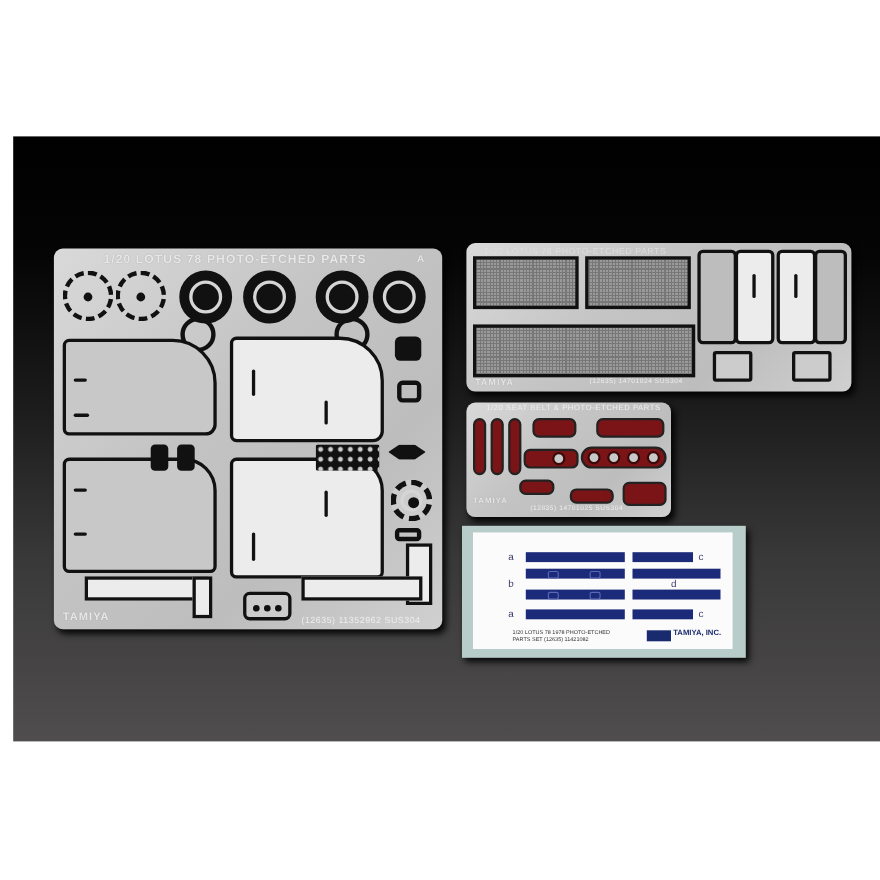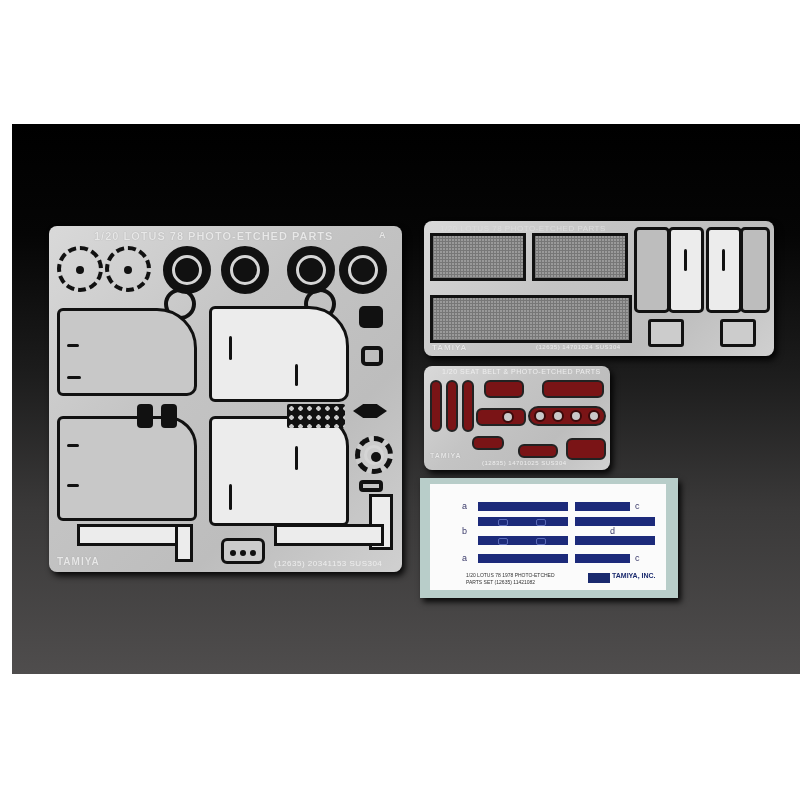--- a/index.html
+++ b/index.html
@@ -76,21 +76,21 @@
 
     <div class="panel" style="left:28px;top:298px;width:112px;height:22px;background:#ececec;"></div>
     <div class="panel" style="left:126px;top:298px;width:18px;height:38px;background:#ececec;"></div>
     <div class="panel" style="left:172px;top:312px;width:44px;height:26px;border-radius:6px;background:#ccc;"></div>
     <div class="dot" style="left:181px;top:324px;"></div>
     <div class="dot" style="left:191px;top:324px;"></div>
     <div class="dot" style="left:201px;top:324px;"></div>
     <div class="panel" style="left:225px;top:298px;width:110px;height:22px;background:#ececec;"></div>
 
     <div class="etch-text" style="left:8px;top:330px;font-size:10px;">TAMIYA</div>
-    <div class="small-text" style="left:225px;top:333px;">(12635) 20341153 SUS304</div>
+    <div class="small-text" style="left:225px;top:333px;">(12635) 11352962 SUS304</div>
   </div>
 
   <div class="sheet metal" style="left:412px;top:97px;width:350px;height:135px;">
     <div class="small-text" style="left:16px;top:3px;color:#ddd;">1/20 LOTUS 78 PHOTO-ETCHED PARTS</div>
     <div class="mesh" style="left:6px;top:12px;width:96px;height:48px;"></div>
     <div class="mesh" style="left:108px;top:12px;width:96px;height:48px;"></div>
     <div class="mesh" style="left:6px;top:74px;width:202px;height:48px;"></div>
     <div class="panel" style="left:210px;top:6px;width:36px;height:86px;border-radius:5px;background:#bdbdbd;"></div>
     <div class="panel" style="left:244px;top:6px;width:36px;height:86px;border-radius:5px;background:#ececec;"></div>
     <div class="slot" style="left:260px;top:28px;width:3px;height:22px;"></div>

